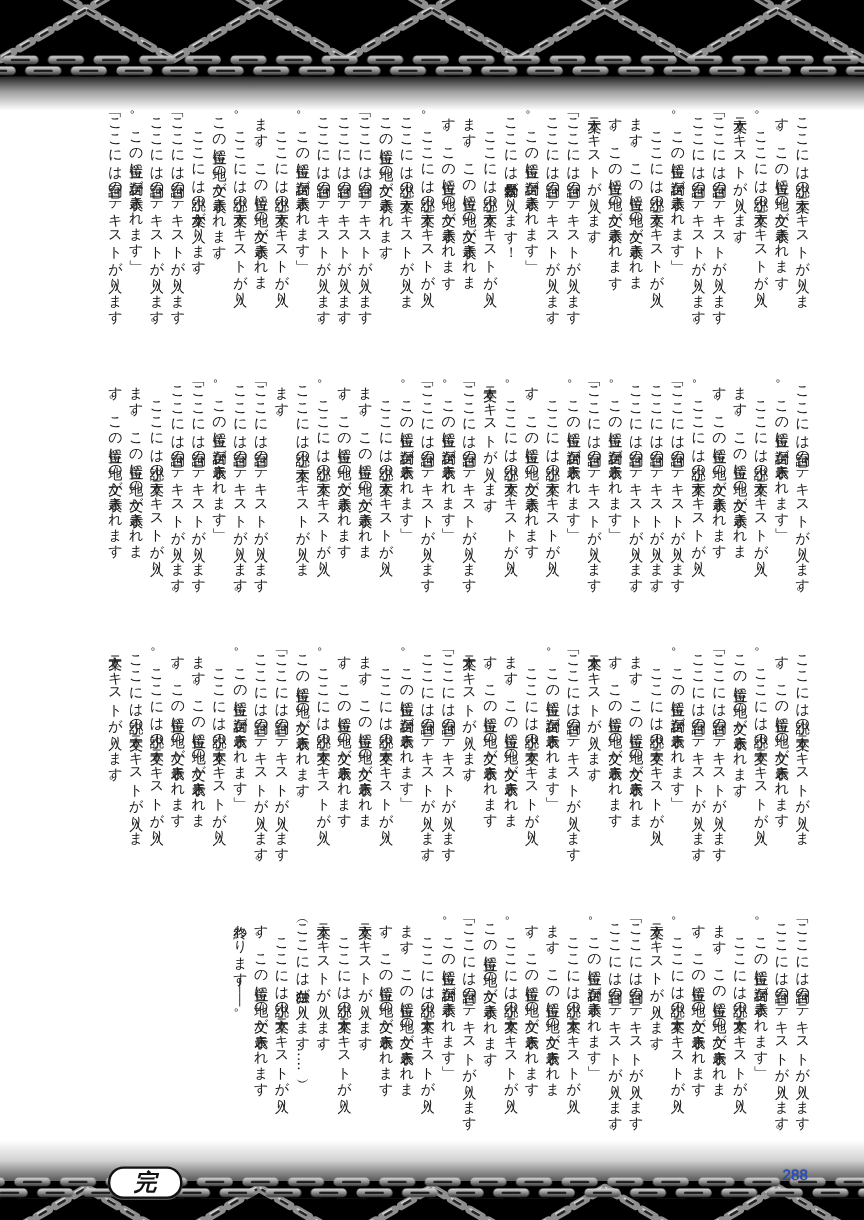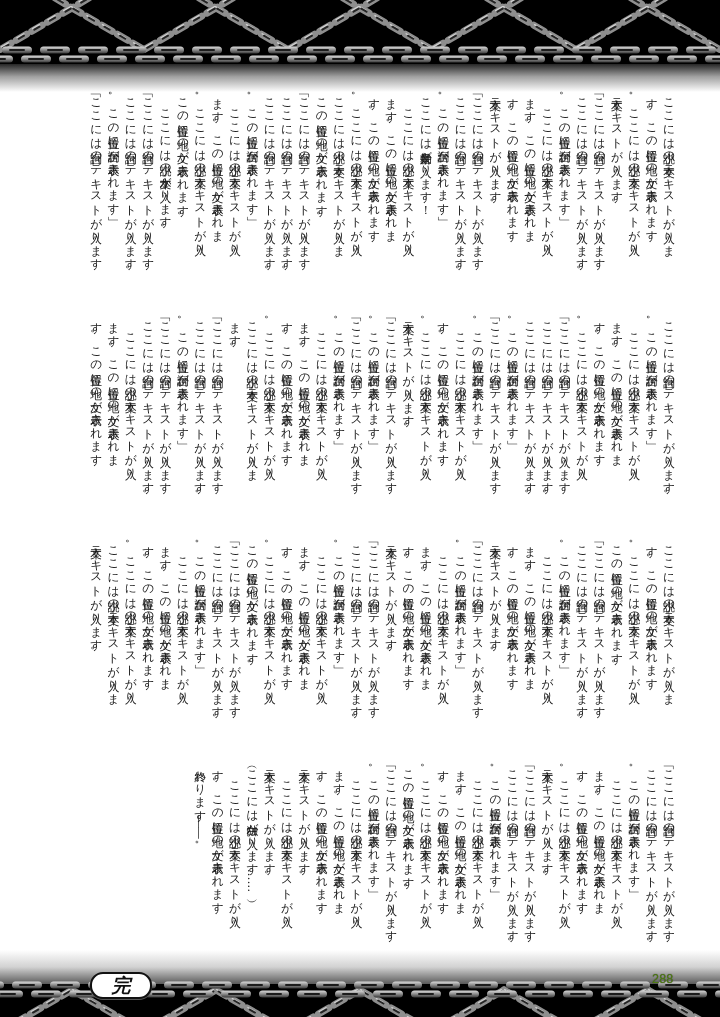--- a/index.html
+++ b/index.html
@@ -54,21 +54,21 @@
       font-size: 19px;
       color: #111111;
       box-shadow: 0 1px 0 #555;
     }
     .page-number {
       position: absolute;
       left: 652px;
       top: 972px;
       font-family: "Liberation Sans", "DejaVu Sans", sans-serif;
       font-size: 12.5px;
-      color: #4d7c0f;
+      color: #1d4ed8;
       letter-spacing: 0.2px;
       text-shadow: 0 0 1px #333;
     }
   </style>
 </head>
 <body>
 
 <div id="page">
 
   <svg class="header-deco" width="720" height="92" viewBox="0 0 720 92" xmlns="http://www.w3.org/2000/svg">

